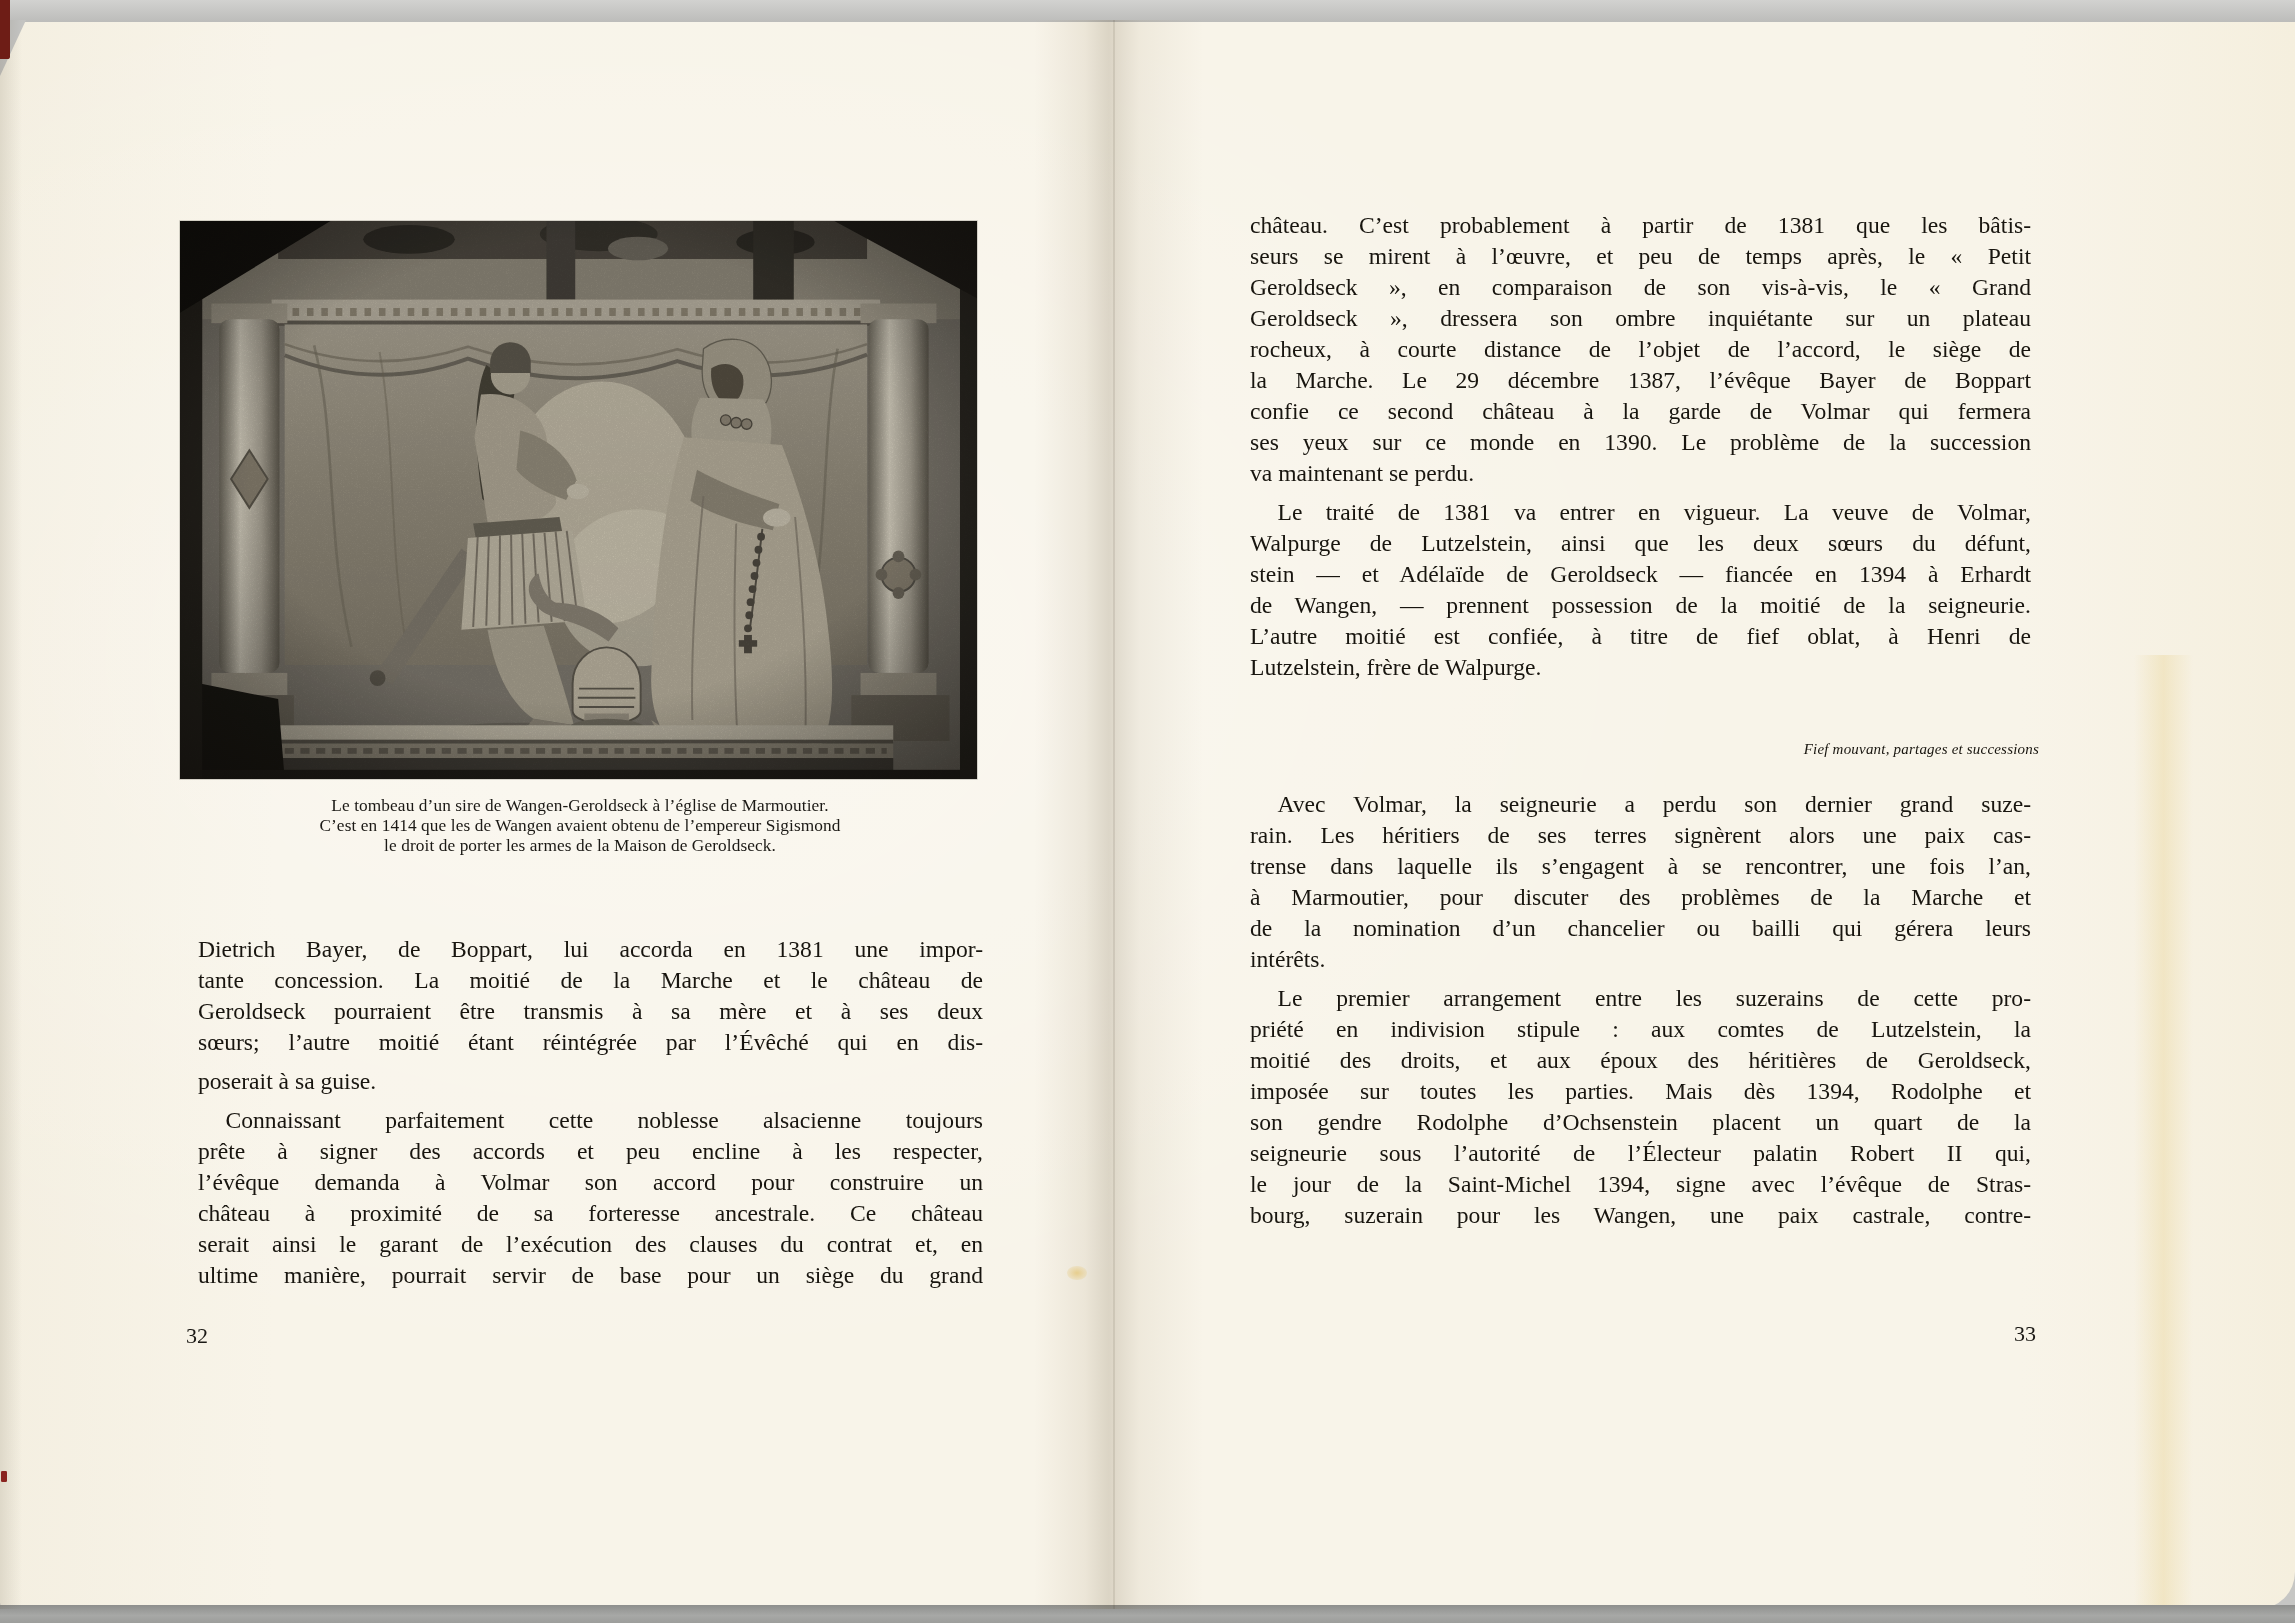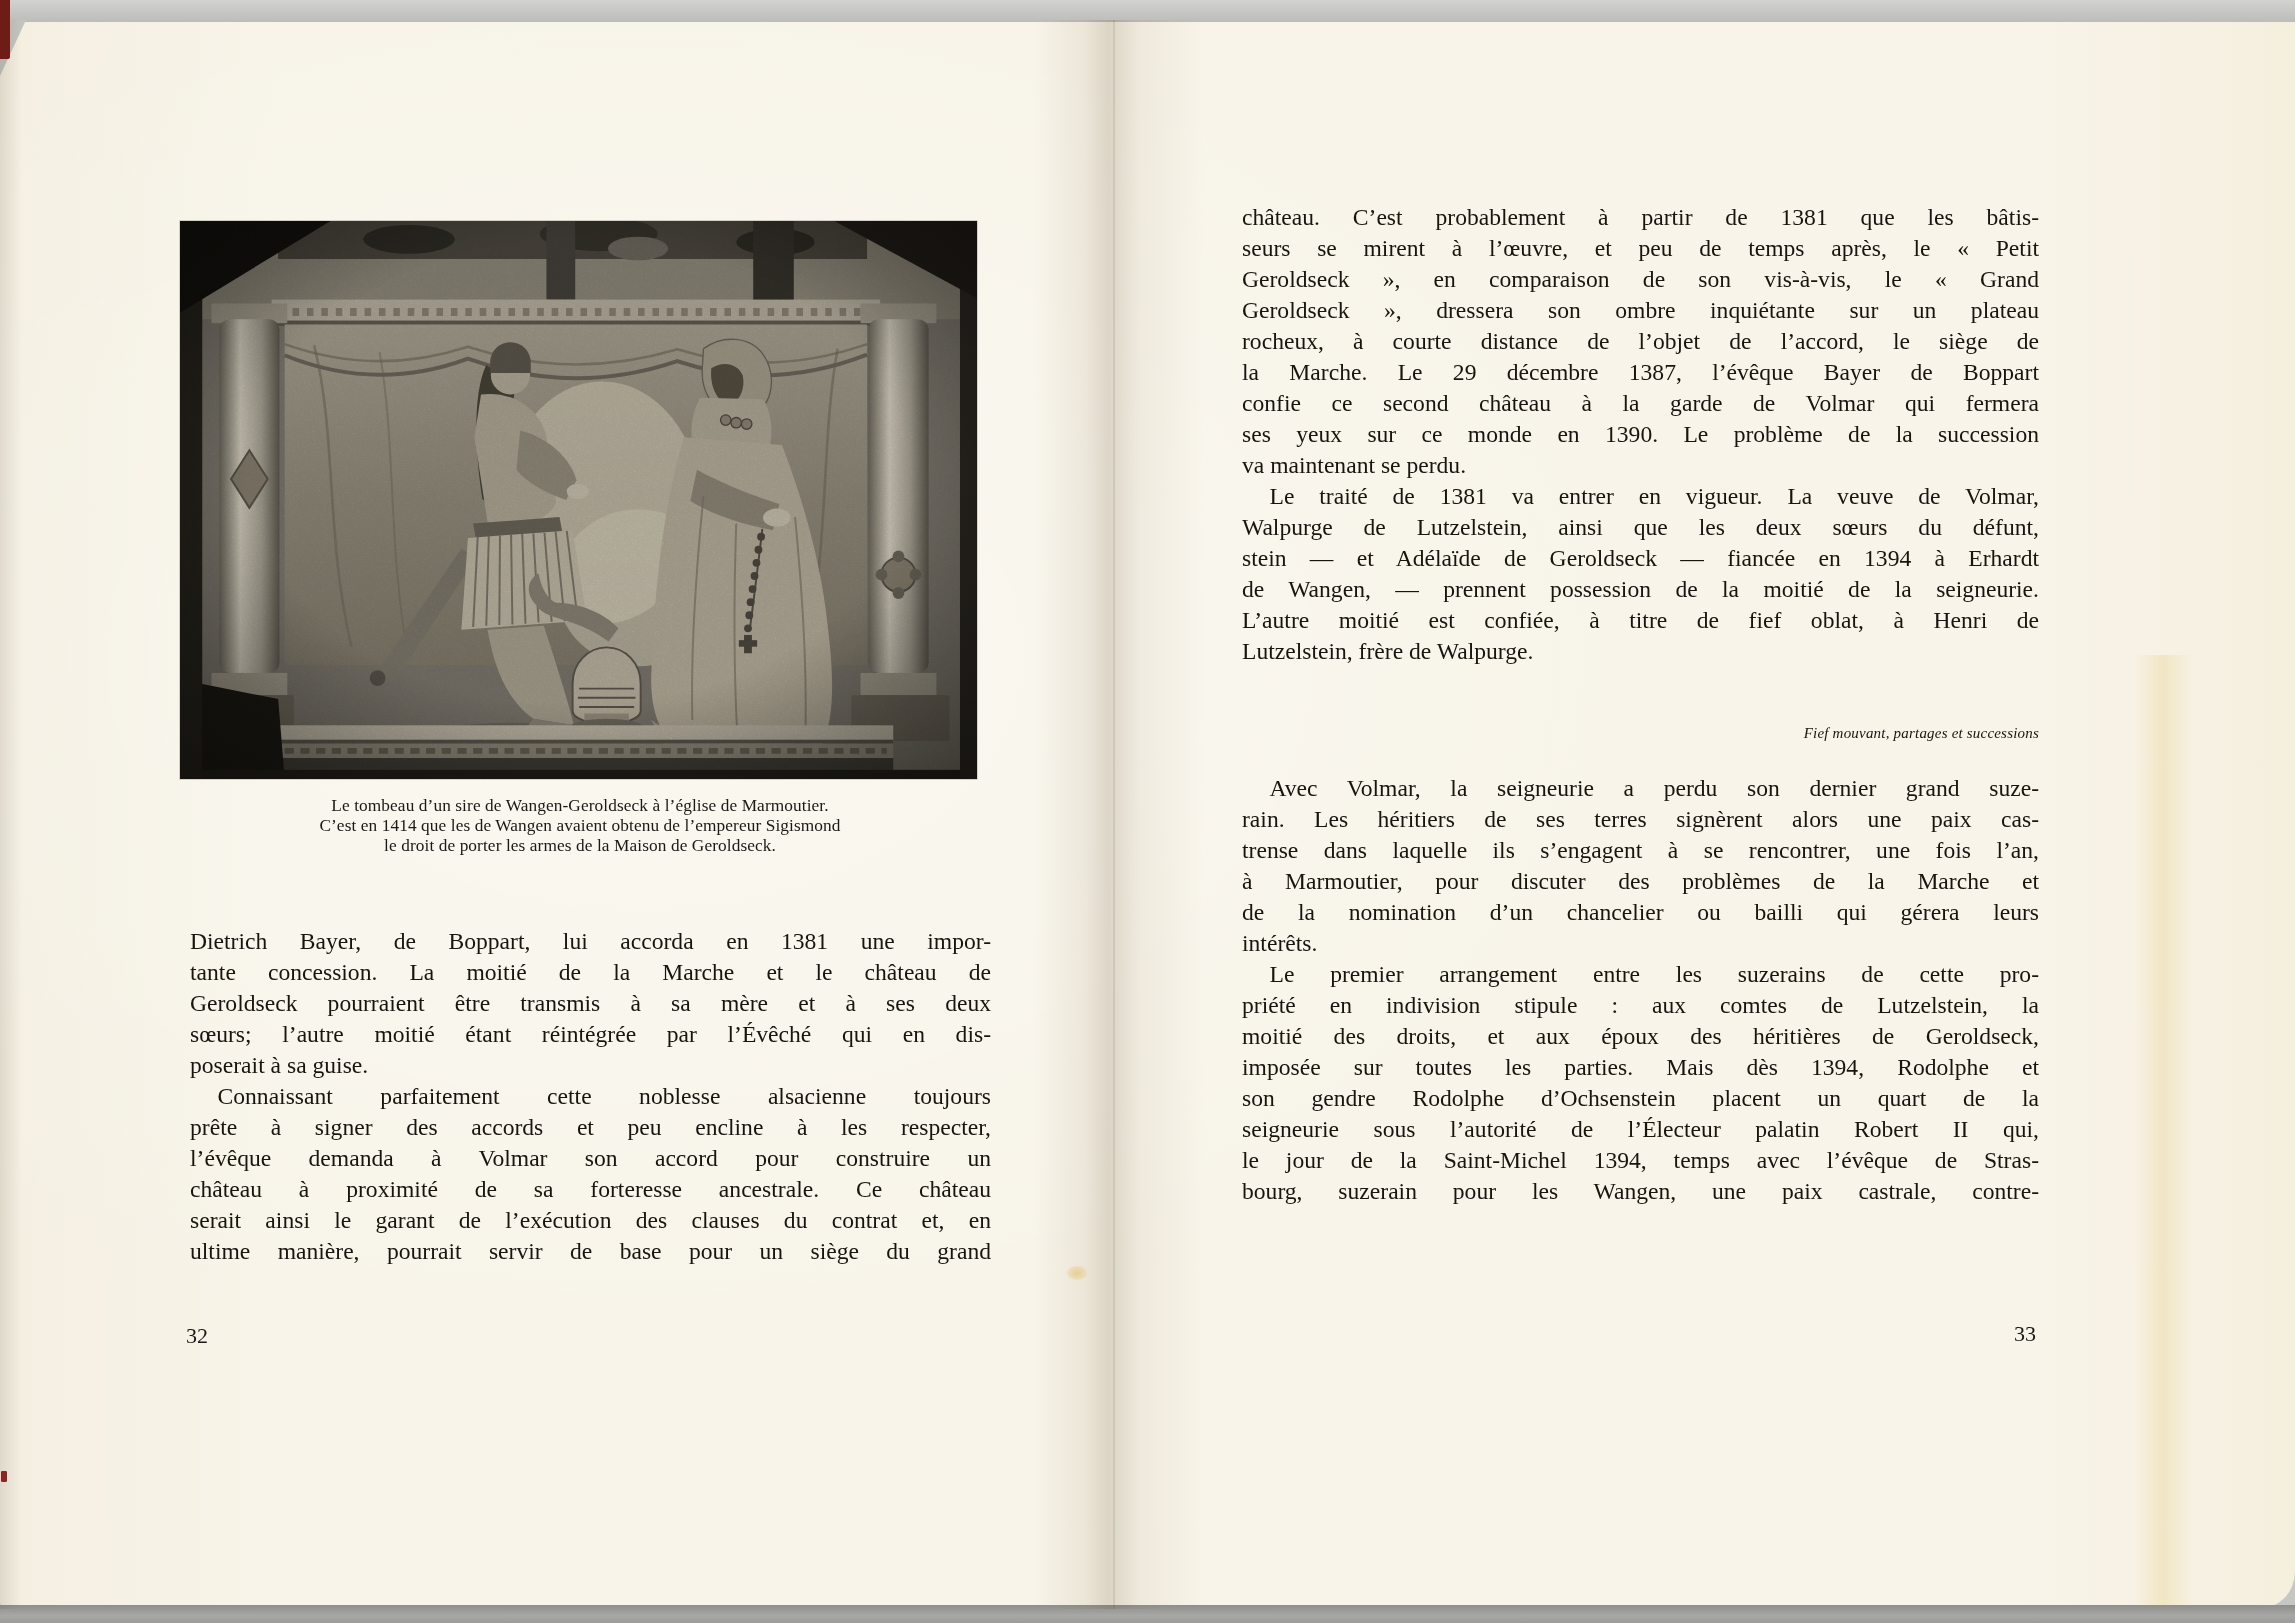--- a/index.html
+++ b/index.html
@@ -39,21 +39,21 @@
       background:radial-gradient(#e7ce8e,rgba(231,206,142,0));}
   
   #photo{position:absolute;left:180px;top:221px;width:797px;height:558px;box-shadow:0 0 0 0.7px rgba(40,35,25,0.25);}
   
   #caption{position:absolute;left:182px;top:796px;width:796px;text-align:center;
       font-size:17.3px;line-height:20px;letter-spacing:0.1px;color:#1b1915;}
   
   .col{position:absolute;font-size:23.6px;line-height:31px;color:#18150f;}
   #left-col{left:190px;top:926px;width:801px;}
   #right-col{left:1242px;top:202px;width:797px;}
-  .para{margin:0;}
+  .para{margin:8px;}
   .bline{text-align:justify;text-align-last:justify;white-space:normal;}
   .bline.unjust{text-align-last:left;}
   .bline.indent{text-indent:27.5px;}
   #section-heading{font-style:italic;font-size:15px;line-height:31px;
       margin:51px 0 23.6px 0;letter-spacing:0.2px;text-align:right;}
   .pagenum{position:absolute;font-size:22px;color:#1b1915;}
   #pagenum-left{left:186px;top:1323px;}
   #pagenum-right{left:1957px;top:1321px;width:79px;text-align:right;}
 </style>
 </head>
@@ -285,21 +285,21 @@
           <div class="bline">de la nomination d’un chancelier ou bailli qui gérera leurs</div>
           <div class="bline unjust">intérêts.</div>
         </div>
         <div class="para">
           <div class="bline indent">Le premier arrangement entre les suzerains de cette pro-</div>
           <div class="bline">priété en indivision stipule : aux comtes de Lutzelstein, la</div>
           <div class="bline">moitié des droits, et aux époux des héritières de Geroldseck,</div>
           <div class="bline">imposée sur toutes les parties. Mais dès 1394, Rodolphe et</div>
           <div class="bline">son gendre Rodolphe d’Ochsenstein placent un quart de la</div>
           <div class="bline">seigneurie sous l’autorité de l’Électeur palatin Robert II qui,</div>
-          <div class="bline">le jour de la Saint-Michel 1394, temps avec l’évêque de Stras-</div>
+          <div class="bline">le jour de la Saint-Michel 1394, signe avec l’évêque de Stras-</div>
           <div class="bline">bourg, suzerain pour les Wangen, une paix castrale, contre-</div>
         </div>
       </div>
   </div>
 
   <div id="pagenum-left" class="pagenum">32</div>
   <div id="pagenum-right" class="pagenum">33</div>
 </div>
 
 

